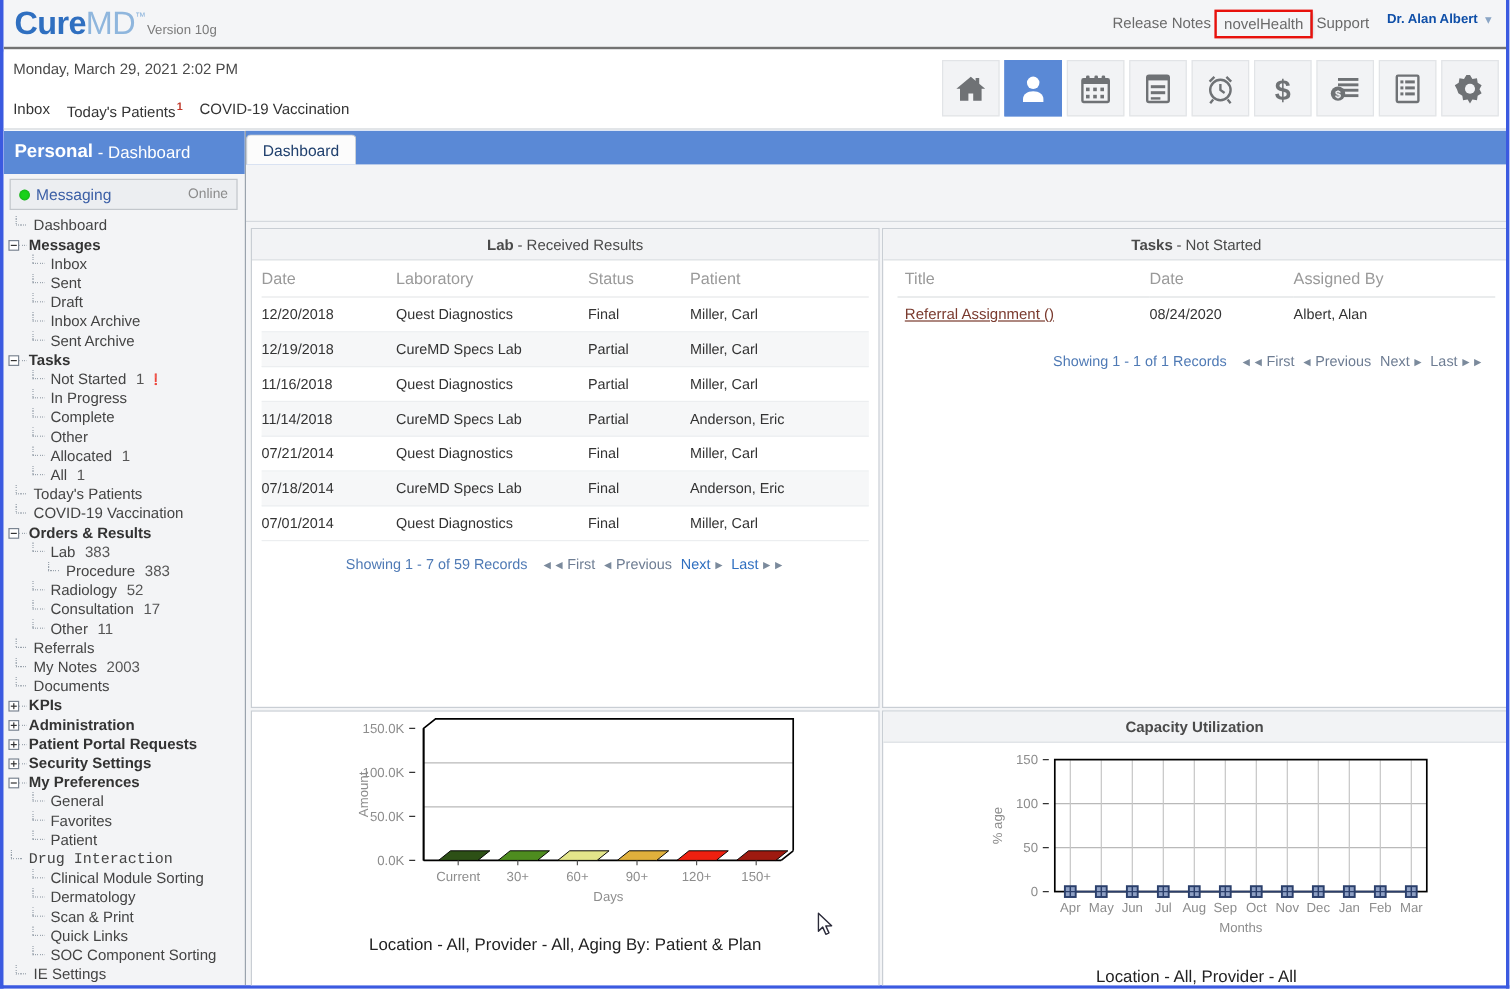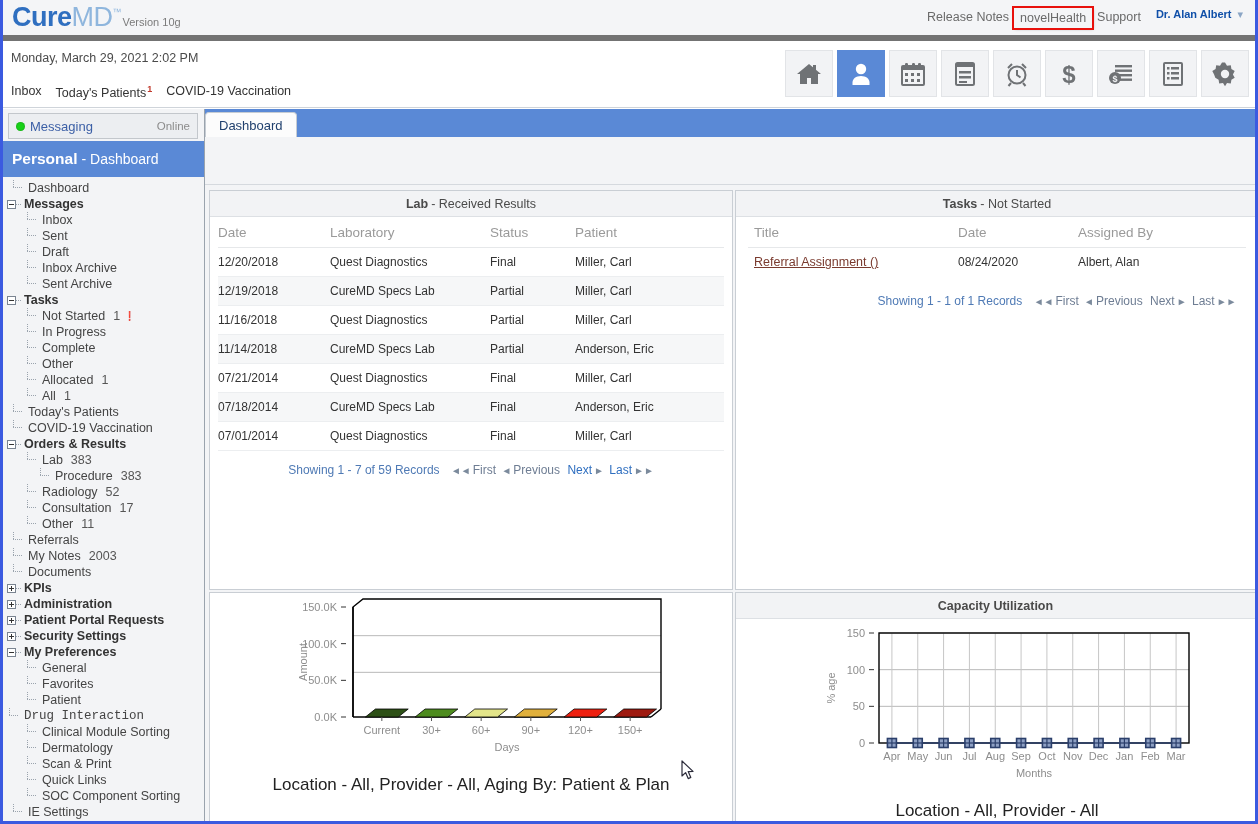--- a/index.html
+++ b/index.html
@@ -19,21 +19,21 @@
     border-bottom: 3px solid #3b5ae0;
     background: #fff;
     overflow: hidden;
   }
 
   
   #brandbar {
     position: absolute; left: 0; top: 0;
     width: 1252px; height: 41px;
     background: #f4f5f7;
-    border-bottom: 6px solid #737373;
+    border-bottom: 2px solid #737373;
     display: flex; align-items: center;
   }
   .logo {
     margin-left: 9px;
     display: flex; align-items: baseline;
     user-select: none;
   }
   .logo .cure {
     font-size: 27px; font-weight: bold; color: #2f6fc0;
     letter-spacing: -0.5px; line-height: 1;
@@ -259,21 +259,21 @@
   .pager .pgl { color: #6e7d93; margin: 0 2px; cursor: pointer; }
   .pager .pgl.act { color: #2f6fc0; }
   .pager .arr { color: #7b8a9c; font-size: 10px; }
 
   a.tasklink { color: #7a3a2e; text-decoration: underline; font-size: 12.5px; }
 
   
   .chartwrap { position: relative; width: 100%; height: 208px; }
   .chartcap {
     position: absolute; bottom: 6px; left: 0; right: 0;
-    text-align: center; font-size: 17px; color: #222;
+    text-align: center; font-size: 14px; color: #222;
   }
   svg.chart { display:block; margin: 0 auto; }
   .axlbl { font-family: "Liberation Sans", sans-serif; font-size: 11px; fill: #8d8d8d; }
   .axttl { font-family: "Liberation Sans", sans-serif; font-size: 11px; fill: #8d8d8d; }
 
   #cursor {
     position: absolute; left: 678px; top: 760px;
     pointer-events: none;
   }
 </style>
@@ -388,29 +388,29 @@
       <div class="icobtn">
         <svg width="26" height="26" viewBox="0 0 26 26">
           <path fill="#6f7275" d="M13 1.5l2 3.3 3.8-.6.6 3.8 3.3 2-1.8 3.4 1.8 3.4-3.3 2-.6 3.8-3.8-.6-2 3.3-2-3.3-3.8.6-.6-3.8-3.3-2L2.1 13.4.3 10l3.3-2 .6-3.8L8 4.8l2-3.3z"></path>
           <circle cx="13" cy="13" r="4.2" fill="#f2f3f5"></circle>
         </svg>
       </div>
     </div>
   </div>
 
   <div id="sidebar">
+    <div id="side-title">
+      <b>Personal</b>
+      <span class="sub">- Dashboard</span>
+    </div>
+
     <div id="messaging">
       <span class="dot"></span>
       <span class="mlabel">Messaging</span>
       <span class="mstatus">Online</span>
-    </div>
-
-    <div id="side-title">
-      <b>Personal</b>
-      <span class="sub">- Dashboard</span>
     </div>
 
     <div id="tree">
         <div class="node" style="padding-left: 8px;">
           <span class="connector dash"></span>
           <span class="lbl">Dashboard</span>
         </div>
         <div class="node bold" style="padding-left: 4px;">
           <span class="box"></span>
           <span class="boxdash"></span>

